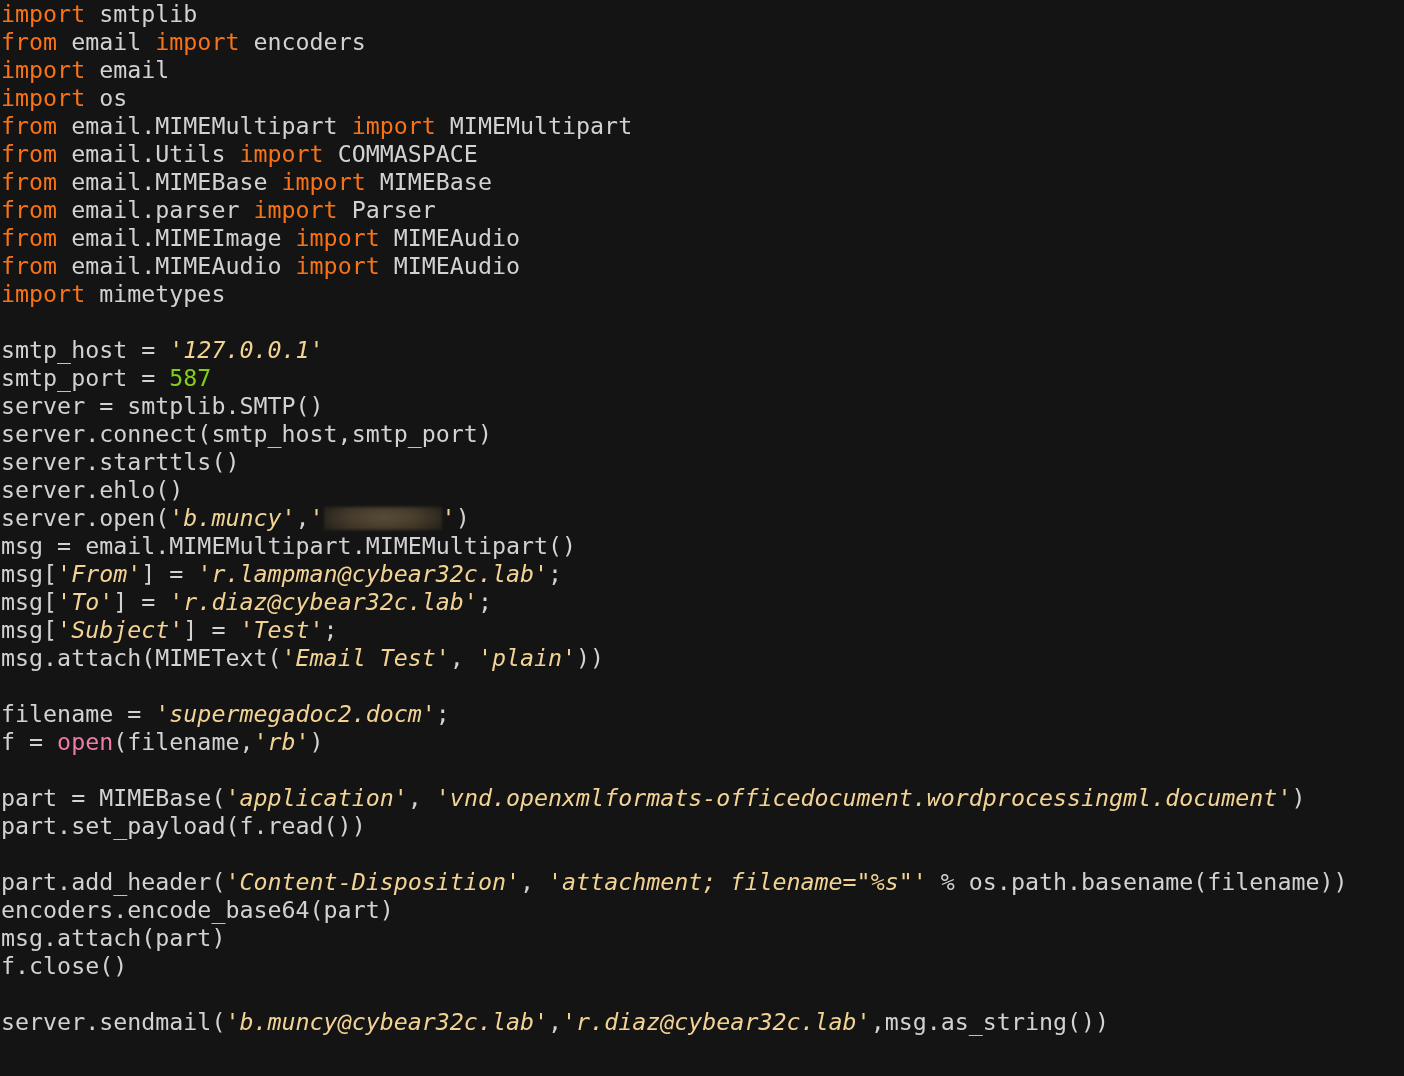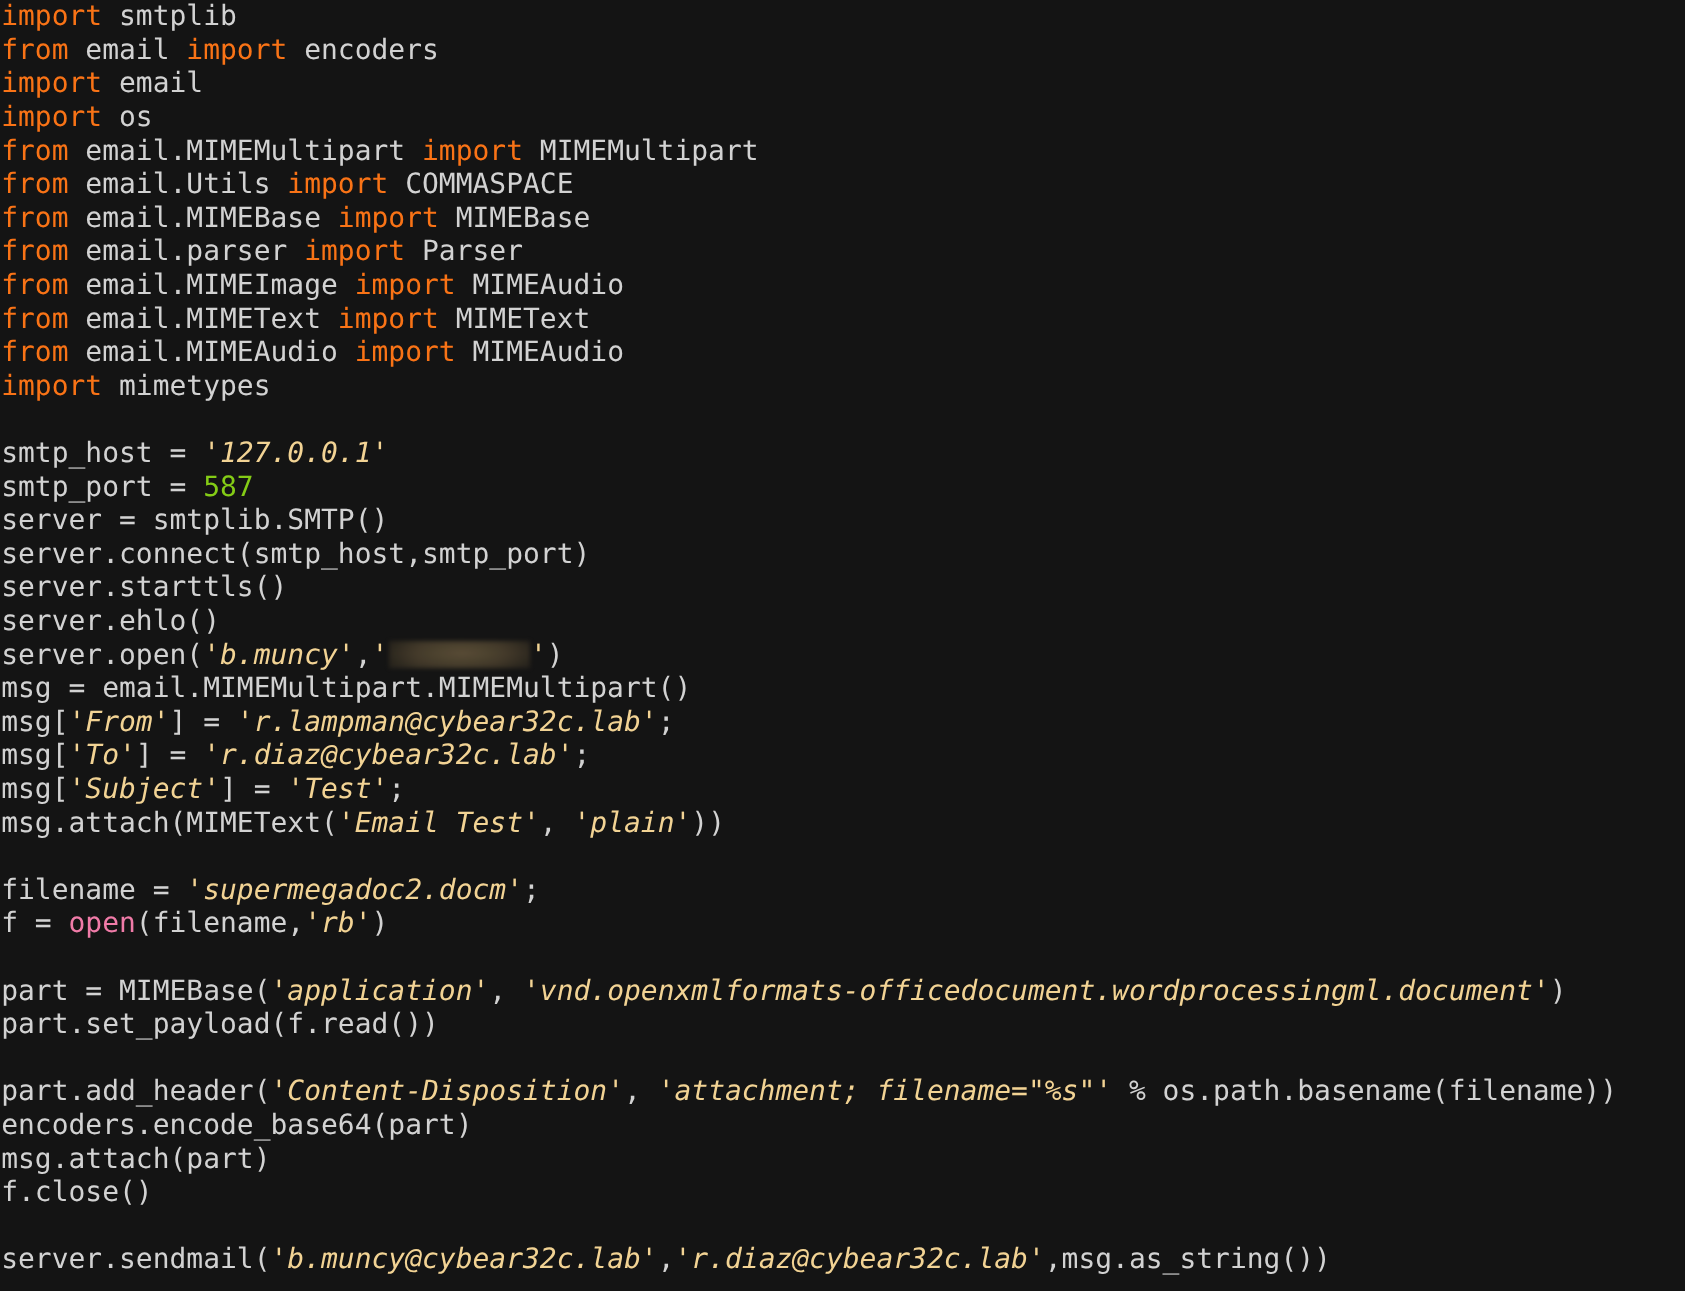--- a/index.html
+++ b/index.html
@@ -56,21 +56,20 @@
 <div id="code-editor">
     <div class="code-line"><span class="tok t-kw">import</span><span class="tok t-txt"> smtplib</span></div>
     <div class="code-line"><span class="tok t-kw">from</span><span class="tok t-txt"> email </span><span class="tok t-kw">import</span><span class="tok t-txt"> encoders</span></div>
     <div class="code-line"><span class="tok t-kw">import</span><span class="tok t-txt"> email</span></div>
     <div class="code-line"><span class="tok t-kw">import</span><span class="tok t-txt"> os</span></div>
     <div class="code-line"><span class="tok t-kw">from</span><span class="tok t-txt"> email.MIMEMultipart </span><span class="tok t-kw">import</span><span class="tok t-txt"> MIMEMultipart</span></div>
     <div class="code-line"><span class="tok t-kw">from</span><span class="tok t-txt"> email.Utils </span><span class="tok t-kw">import</span><span class="tok t-txt"> COMMASPACE</span></div>
     <div class="code-line"><span class="tok t-kw">from</span><span class="tok t-txt"> email.MIMEBase </span><span class="tok t-kw">import</span><span class="tok t-txt"> MIMEBase</span></div>
     <div class="code-line"><span class="tok t-kw">from</span><span class="tok t-txt"> email.parser </span><span class="tok t-kw">import</span><span class="tok t-txt"> Parser</span></div>
     <div class="code-line"><span class="tok t-kw">from</span><span class="tok t-txt"> email.MIMEImage </span><span class="tok t-kw">import</span><span class="tok t-txt"> MIMEAudio</span></div>
-    <div class="code-line"><span class="tok t-kw">from</span><span class="tok t-txt"> email.MIMEText </span><span class="tok t-kw">import</span><span class="tok t-txt"> MIMEText</span></div>
     <div class="code-line"><span class="tok t-kw">from</span><span class="tok t-txt"> email.MIMEAudio </span><span class="tok t-kw">import</span><span class="tok t-txt"> MIMEAudio</span></div>
     <div class="code-line"><span class="tok t-kw">import</span><span class="tok t-txt"> mimetypes</span></div>
     <div class="code-line">&nbsp;</div>
     <div class="code-line"><span class="tok t-txt">smtp_host = </span><span class="tok t-str">'127.0.0.1'</span></div>
     <div class="code-line"><span class="tok t-txt">smtp_port = </span><span class="tok t-num">587</span></div>
     <div class="code-line"><span class="tok t-txt">server = smtplib.SMTP()</span></div>
     <div class="code-line"><span class="tok t-txt">server.connect(smtp_host,smtp_port)</span></div>
     <div class="code-line"><span class="tok t-txt">server.starttls()</span></div>
     <div class="code-line"><span class="tok t-txt">server.ehlo()</span></div>
     <div class="code-line"><span class="tok t-txt">server.open(</span><span class="tok t-str">'b.muncy'</span><span class="tok t-txt">,</span><span class="tok t-str">'</span><span class="redaction"></span><span class="tok t-str">'</span><span class="tok t-txt">)</span></div>

